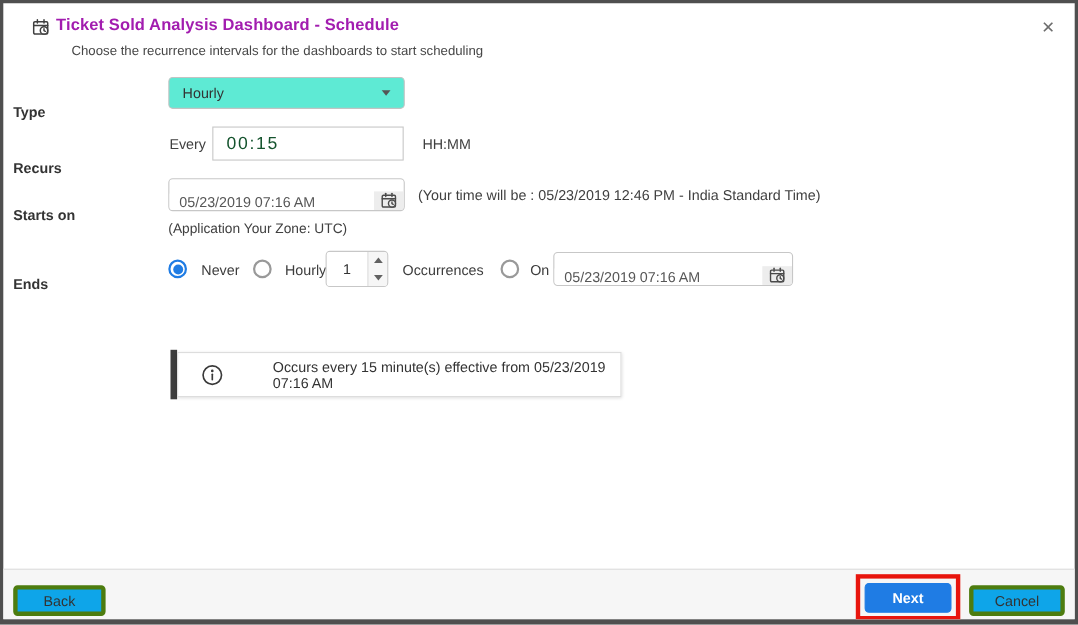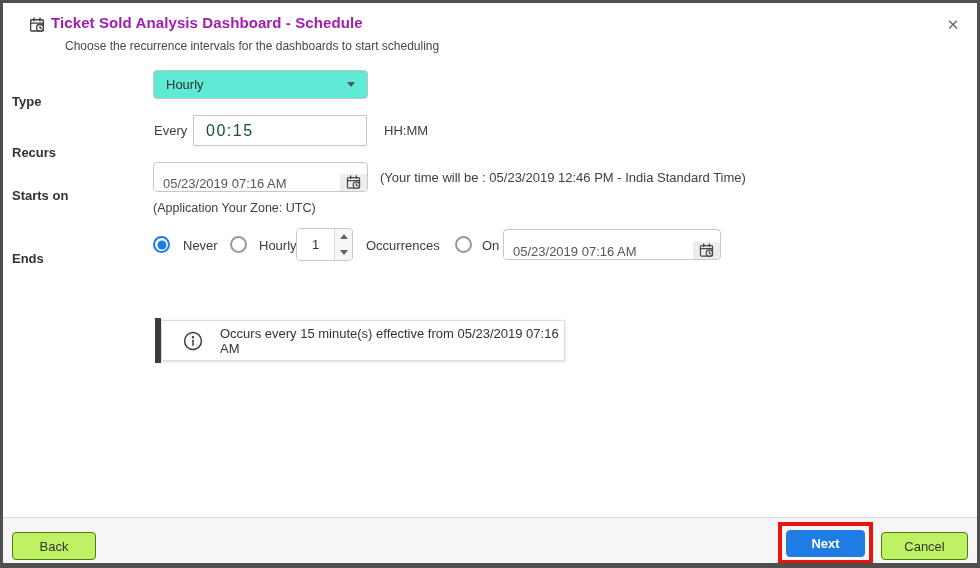--- a/index.html
+++ b/index.html
@@ -95,34 +95,34 @@
     flex:1;border:none;background:none;cursor:pointer;
     display:flex;align-items:center;justify-content:center;padding:0;
   }
   .tri-up{width:0;height:0;border-left:4px solid transparent;border-right:4px solid transparent;border-bottom:5px solid #616161;}
   .tri-dn{width:0;height:0;border-left:4px solid transparent;border-right:4px solid transparent;border-top:5px solid #616161;}
   
   .info-bar{position:absolute;left:152px;top:315px;width:6px;height:45px;background:var(--bar-dark);}
   .info-box{
     position:absolute;left:158px;top:317px;width:404px;height:41px;
     background:#fff;border:1px solid #ddd;box-shadow:0 1px 3px rgba(0,0,0,.14);
-    display:flex;align-items:center;
+    display:flex;align-items:center;gap:28px;
   }
   .info-icon{width:20px;height:20px;margin-left:21px;color:#3a3a3a;flex:none;}
   .info-msg{margin-left:17px;font-size:13px;color:#333;}
   
   .footer{
     position:absolute;left:0;right:0;bottom:0;height:46px;
     background:#f6f6f6;border-top:1px solid #dcdcdc;
   }
   .btn{
     position:absolute;height:28px;border-radius:4px;font-family:inherit;
     font-size:13px;cursor:pointer;
   }
-  .btn-plain{background:#bef264;border:1px solid #4d7c0f;color:#333;}
+  .btn-plain{background:#0ea5e9;border:4px solid #4d7c0f;color:#333;}
   .back-btn{left:9px;top:14px;width:84px;}
   .cancel-btn{right:9px;top:14px;width:87px;}
   .next-highlight{
     position:absolute;left:775px;top:4px;width:95px;height:42px;
     border:4px solid var(--highlight);
     display:flex;align-items:center;justify-content:center;background:#f6f6f6;
   }
   .next-btn{
     position:static;width:79px;height:27px;background:var(--accent);
     border:1px solid var(--accent);color:#fff;font-weight:600;

